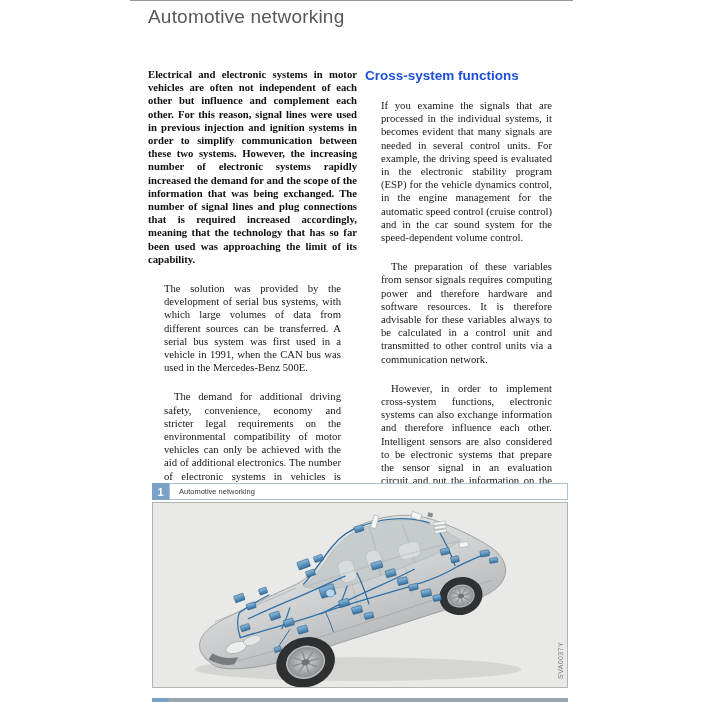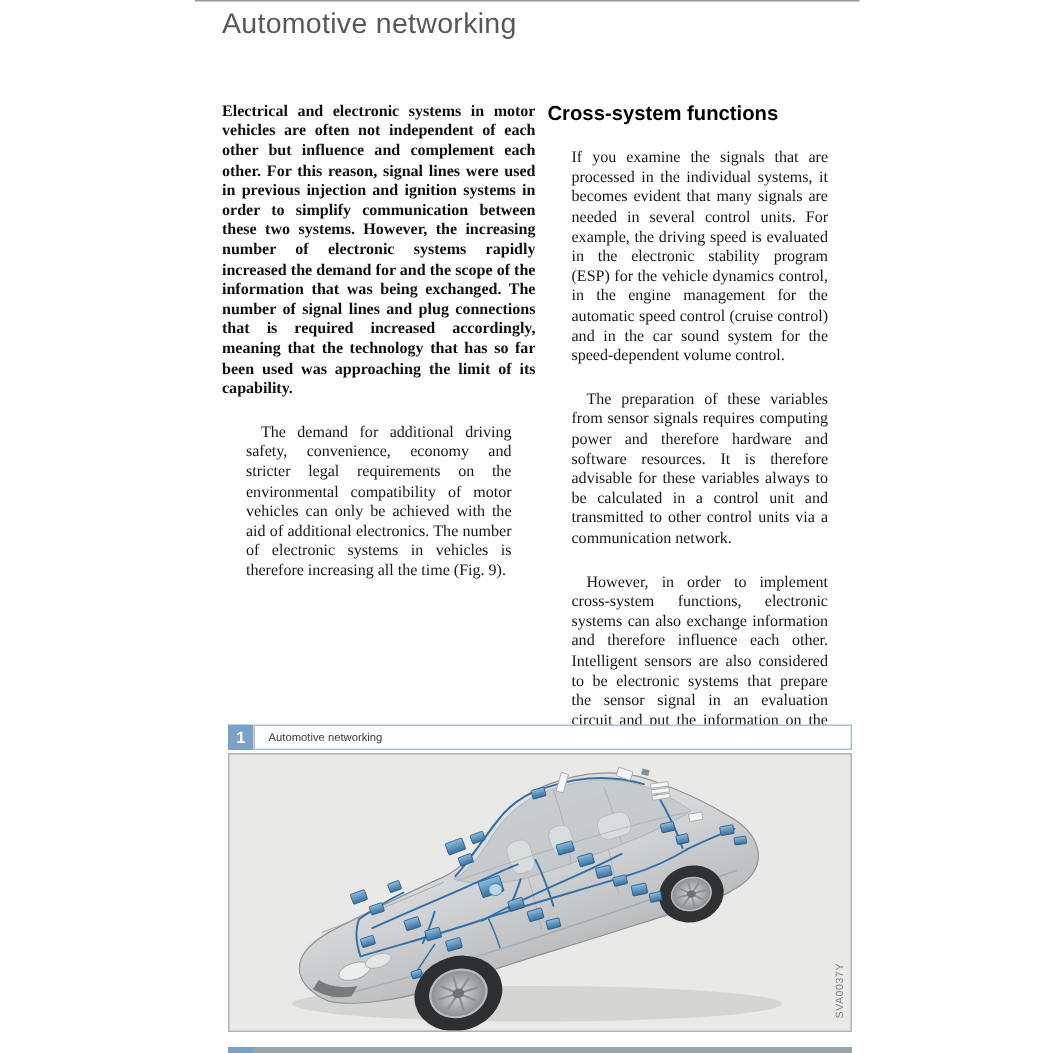--- a/index.html
+++ b/index.html
@@ -9,21 +9,21 @@
   .page-title{position:absolute;left:148px;top:6px;font-family:"Liberation Sans",sans-serif;
         font-size:19px;font-weight:500;color:#57585a;letter-spacing:.2px;}
   .col{position:absolute;top:68px;height:426px;overflow:hidden;
         font-size:10.7px;line-height:13.2px;color:#161616;text-align:justify;}
   .col-left{left:148px;width:209px;}
   .col-right{left:365px;width:203px;}
   .intro{font-weight:bold;color:#101010;margin:0 0 15px 0;}
   .para{margin:16px;}
   .indent{text-indent:10px;}
   .section-heading{font-family:"Liberation Sans",sans-serif;font-size:13.5px;font-weight:bold;
-        color:#000000;margin:0 0 12px 0;line-height:15px;}
+        color:#1d4ed8;margin:0 0 12px 0;line-height:15px;}
   .figure{position:absolute;left:152px;top:483px;width:416px;}
   .fig-bar{display:flex;height:17px;}
   .fig-num{width:17px;background:#7aa2c8;color:#ffffff;font-family:"Liberation Sans",sans-serif;
         font-size:11px;font-weight:bold;display:flex;align-items:center;justify-content:center;}
   .fig-label-box{flex:1;border:1px solid #a9c0d6;background:#ffffff;display:flex;align-items:center;
         padding-left:9px;font-family:"Liberation Sans",sans-serif;font-size:7.5px;color:#38383a;}
   .fig-image{margin-top:2px;height:186px;background:#e9eae7;border:1px solid #b3b5b3;
         position:relative;box-sizing:border-box;}
   .fig-image svg{position:absolute;left:0;top:0;width:100%;height:100%;}
   .fig-code{position:absolute;right:3px;bottom:8px;font-family:"Liberation Sans",sans-serif;
@@ -35,20 +35,21 @@
 <body>
 
 <div class="page">
 
   <div class="top-rule"></div>
 
   <div class="page-title">Automotive networking</div>
 
   <div class="col col-left">
     <p class="intro">Electrical and electronic systems in motor vehicles are often not independent of each other but influence and complement each other. For this reason, signal lines were used in previous injection and ignition systems in order to simplify communication between these two systems. However, the increasing number of electronic systems rapidly increased the demand for and the scope of the information that was being exchanged. The number of signal lines and plug connections that is required increased accordingly, meaning that the technology that has so far been used was approaching the limit of its capability.</p>
+    <p class="para">The solution was provided by the development of serial bus systems, with which large volumes of data from different sources can be transferred. A serial bus system was first used in a vehicle in 1991, when the CAN bus was used in the Mercedes-Benz 500E.</p>
     <p class="para indent">The demand for additional driving safety, convenience, economy and stricter legal requirements on the environmental compatibility of motor vehicles can only be achieved with the aid of additional electronics. The number of electronic systems in vehicles is therefore increasing all the time (Fig. 9).</p>
   </div>
 
   <div class="col col-right">
     <h2 class="section-heading">Cross-system functions</h2>
     <p class="para">If you examine the signals that are processed in the individual systems, it becomes evident that many signals are needed in several control units. For example, the driving speed is evaluated in the electronic stability program (ESP) for the vehicle dynamics control, in the engine management for the automatic speed control (cruise control) and in the car sound system for the speed-dependent volume control.</p>
     <p class="para indent">The preparation of these variables from sensor signals requires computing power and therefore hardware and software resources. It is therefore advisable for these variables always to be calculated in a control unit and transmitted to other control units via a communication network.</p>
     <p class="para indent">However, in order to implement cross-system functions, electronic systems can also exchange information and therefore influence each other. Intelligent sensors are also considered to be electronic systems that prepare the sensor signal in an evaluation circuit and put the information on the data bus via a bus interface. Precrash sensors detect a pending collision, for example; the airbag control unit then sends the door modules and the overhead control panel a request to close the windows</p>
   </div>
 

